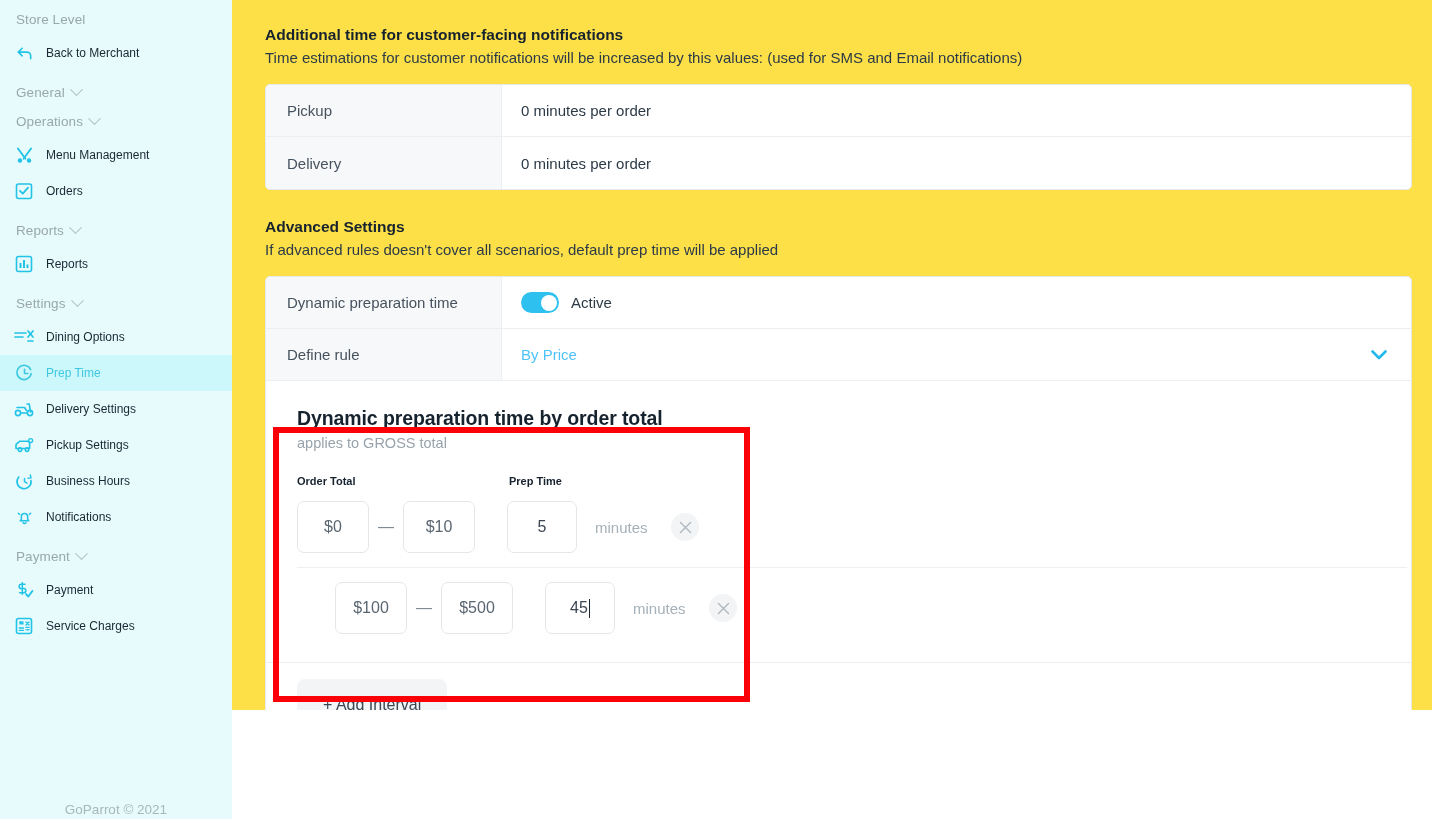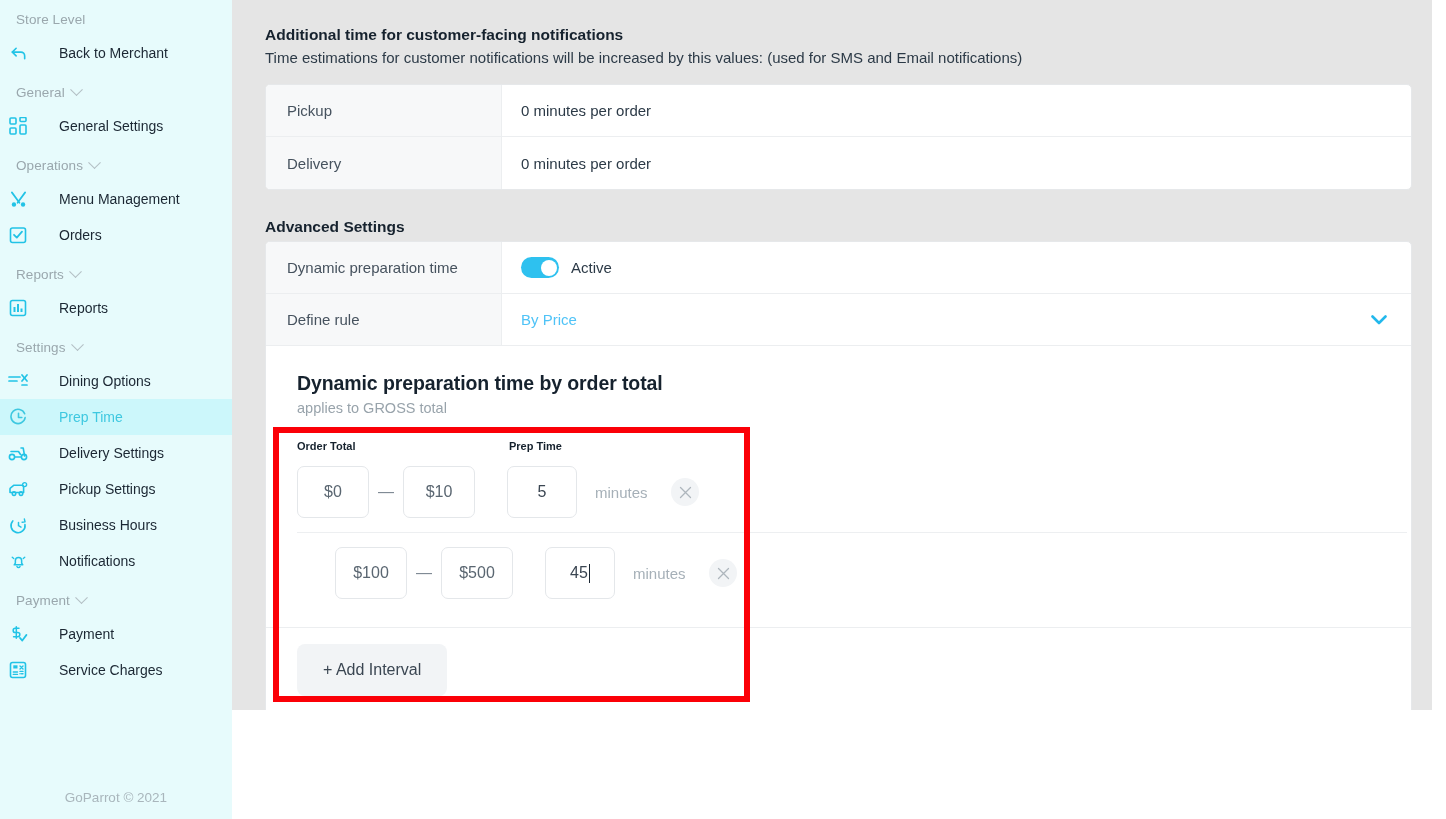--- a/index.html
+++ b/index.html
@@ -33,50 +33,50 @@
   .side-group-label.first { margin-top: 4px; }
   .caret {
     display: inline-block;
     width: 9px; height: 9px;
     border-right: 1.4px solid #b3bfc4;
     border-bottom: 1.4px solid #b3bfc4;
     transform: rotate(45deg) translate(-2px,-2px);
   }
   .side-item {
     display: flex; align-items: center;
-    gap: 31px;
+    gap: 12px;
     height: 36px;
-    padding-left: 8px;
+    padding-left: 14px;
     color: #1b2733;
-    font-size: 14px;
+    font-size: 12px;
     cursor: pointer;
   }
   .side-item.active { background: #ccf7fb; color: #3ec8e0; }
   .side-item .ico {
     width: 20px; height: 20px;
     display: inline-flex; align-items: center; justify-content: center;
     color: #22c3e6;
     flex: 0 0 20px;
   }
   .side-item.active .ico { color: #3ec8e0; }
   .side-item svg { display: block; }
 
   .sidebar-footer {
     position: absolute;
-    bottom: 14px; left: 0; width: 232px;
+    bottom: 2px; left: 0; width: 232px;
     text-align: center;
     color: #a9b6bc;
     font-size: 13.5px;
   }
 
   
   .main {
     flex: 1 1 auto;
     height: 710px;
-    background: #e5e5e5;
+    background: #fde047;
     padding: 26px 34px 0 33px;
     position: relative;
     overflow: hidden;
   }
   .sec-title {
     font-size: 15.5px; font-weight: bold; color: #16222e;
     margin-bottom: 5px;
   }
   .sec-sub {
     font-size: 15px; color: #2c3a47;
@@ -249,31 +249,20 @@
               <path d="M7.5 4.5 L3.5 8.5 L7.5 12.5" fill="none" stroke="currentColor" stroke-width="1.7" stroke-linecap="round" stroke-linejoin="round"></path>
               <path d="M3.5 8.5 H12.5 a4 4 0 0 1 4 4 v3" fill="none" stroke="currentColor" stroke-width="1.7" stroke-linecap="round"></path>
             </svg>
           </span>
           <span>Back to Merchant</span>
         </div>
         <div class="side-group-label">
           <span>General</span>
           <span class="caret"></span>
         </div>
-        <div class="side-item">
-          <span class="ico">
-            <svg width="18" height="18" viewBox="0 0 18 18">
-              <rect x="1" y="1" width="6" height="6" rx="1" fill="none" stroke="currentColor" stroke-width="1.6"></rect>
-              <rect x="11" y="0.5" width="6" height="4" rx="1" fill="none" stroke="currentColor" stroke-width="1.6"></rect>
-              <rect x="1" y="11" width="6" height="6" rx="1" fill="none" stroke="currentColor" stroke-width="1.6"></rect>
-              <rect x="11" y="8" width="6" height="9" rx="1" fill="none" stroke="currentColor" stroke-width="1.6"></rect>
-            </svg>
-          </span>
-          <span>General Settings</span>
-        </div>
         <div class="side-group-label">
           <span>Operations</span>
           <span class="caret"></span>
         </div>
         <div class="side-item">
           <span class="ico">
             <svg width="19" height="19" viewBox="0 0 20 20">
               <path d="M3 2.5 L11 13.5" stroke="currentColor" stroke-width="1.8" stroke-linecap="round"></path>
               <path d="M17 2.5 L9 13.5" stroke="currentColor" stroke-width="1.8" stroke-linecap="round"></path>
               <circle cx="5.2" cy="15.2" r="2.3" fill="currentColor"></circle>
@@ -417,20 +406,21 @@
       </div>
       <div class="row">
         <div class="row-label">Delivery</div>
         <div class="row-value">0 minutes per order</div>
       </div>
     </div>
 
     <div class="spacer-h"></div>
 
     <div class="sec-title">Advanced Settings</div>
+    <div class="sec-sub">If advanced rules doesn't cover all scenarios, default prep time will be applied</div>
 
     <div class="card">
 
       <div class="row">
         <div class="row-label">Dynamic preparation time</div>
         <div class="row-value">
           <div class="toggle">
             <div class="knob"></div>
           </div>
           <span class="toggle-text">Active</span>

